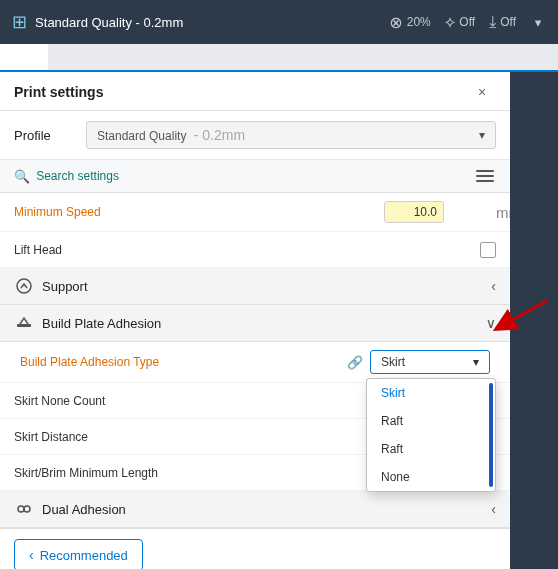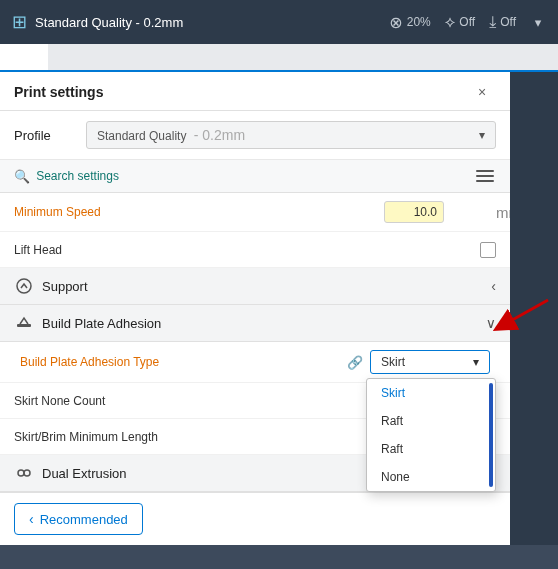--- a/index.html
+++ b/index.html
@@ -467,34 +467,38 @@
         <div class="dropdown-item">None</div>
         <div class="dropdown-scrollbar"></div>
       </div>
     </div>
 
     <div class="setting-row">
       <span class="setting-label normal">Skirt None Count</span>
       <span class="link-icon">🔗</span>
     </div>
 
+    <div class="setting-row">
+      <span class="setting-label normal">Skirt Distance</span>
+      <span class="link-icon">🔗</span>
+    </div>
 
     <div class="setting-row">
       <span class="setting-label normal">Skirt/Brim Minimum Length</span>
       <span class="link-icon">🔗</span>
     </div>
 
     <div class="section-header">
       <div class="section-icon">
         <svg width="18" height="18" viewBox="0 0 18 18" fill="none">
           <circle cx="6" cy="9" r="3" stroke="#555" stroke-width="1.5" fill="none"></circle>
           <circle cx="12" cy="9" r="3" stroke="#555" stroke-width="1.5" fill="none"></circle>
         </svg>
       </div>
-      <span class="section-title">Dual Extrusion</span>
+      <span class="section-title">Dual Adhesion</span>
       <span class="section-chevron">‹</span>
     </div>
 
     <div class="arrow-annotation">
       <svg width="80" height="60" viewBox="0 0 80 60">
         <defs>
           <marker id="arrowhead" markerWidth="8" markerHeight="8" refX="6" refY="4" orient="auto">
             <polygon points="0 0, 8 4, 0 8" fill="#cc0000"></polygon>
           </marker>
         </defs>

